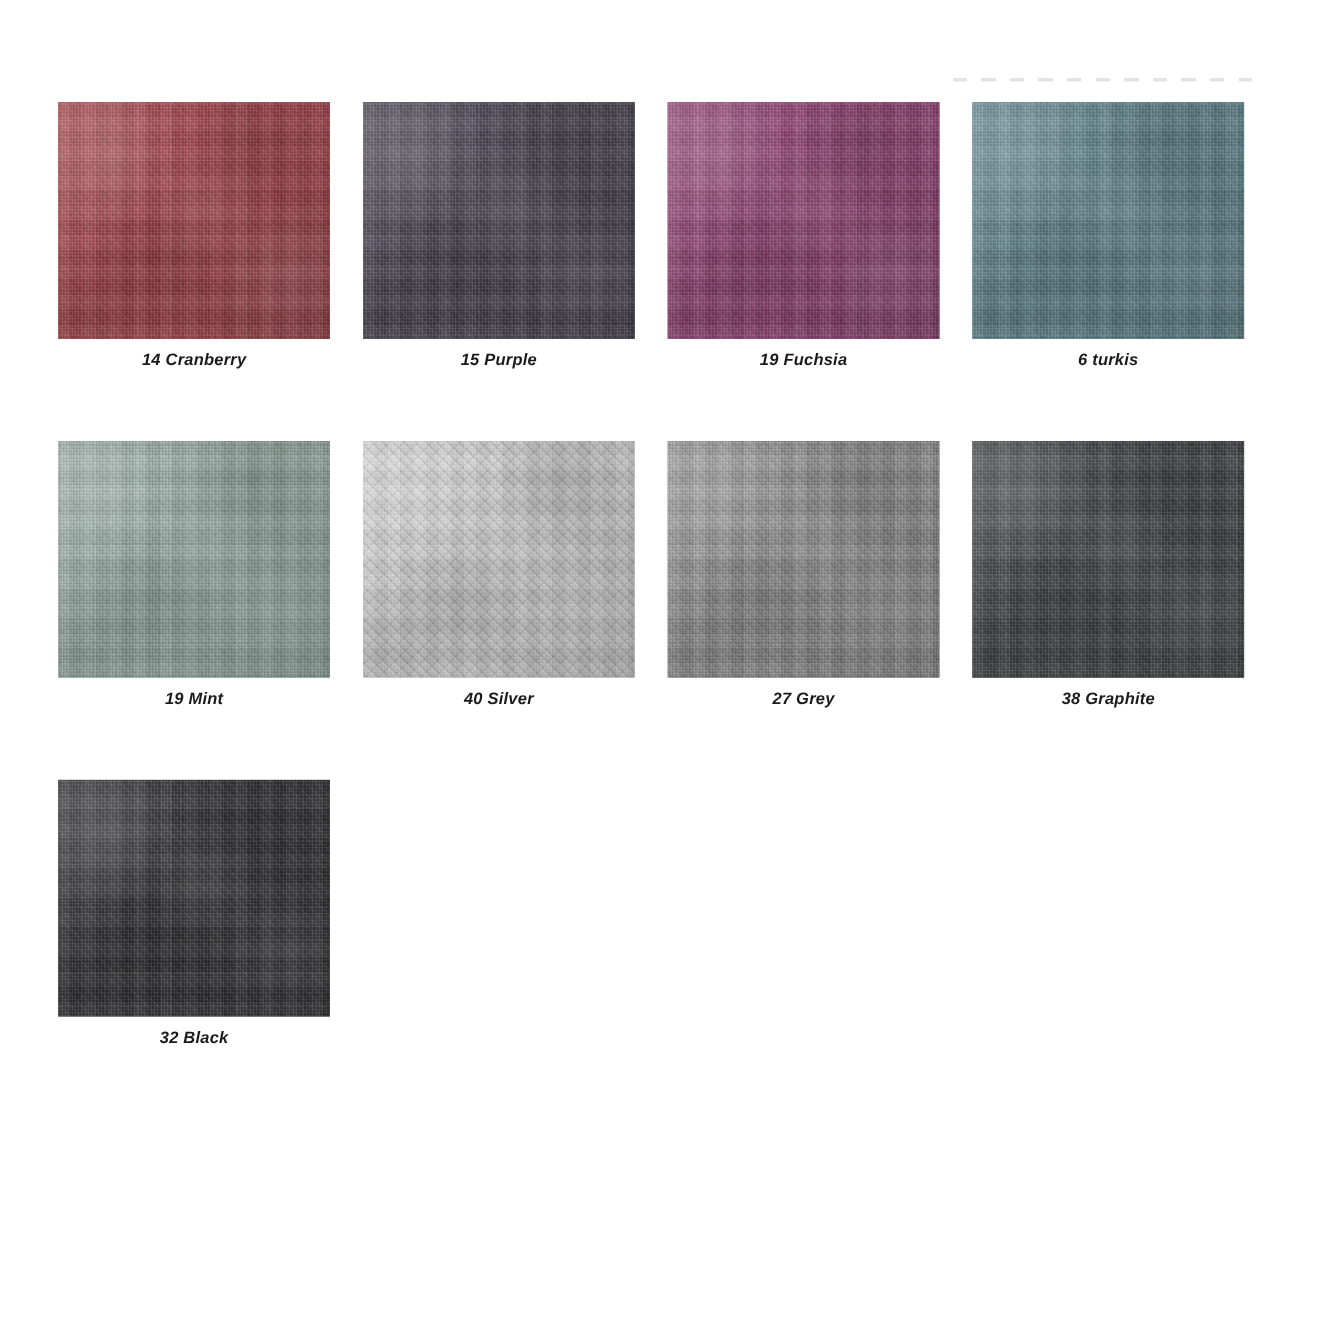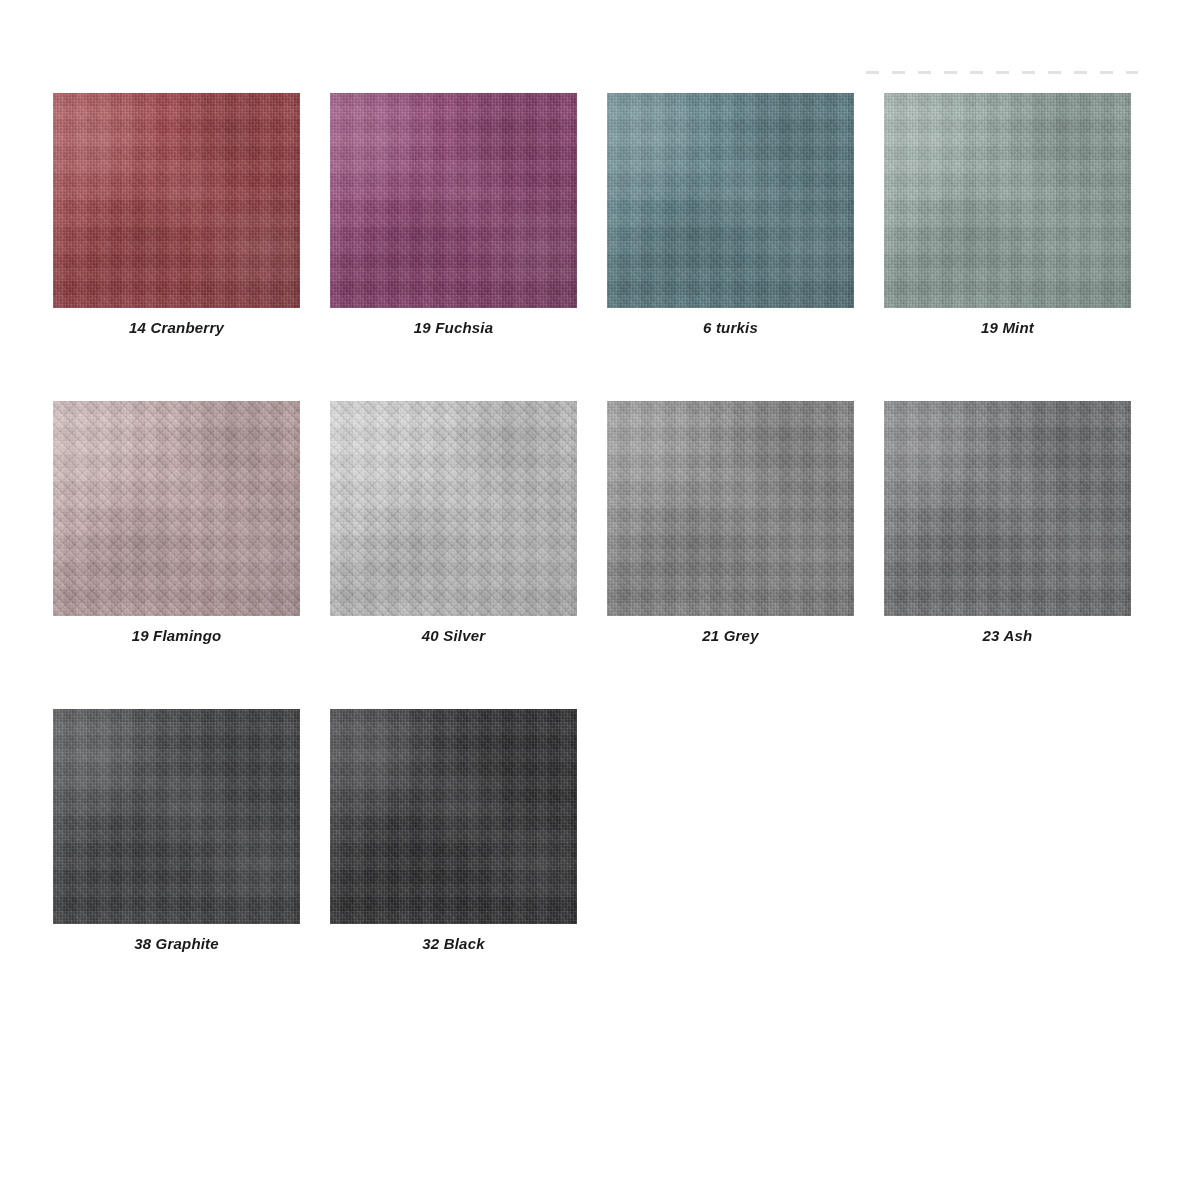--- a/index.html
+++ b/index.html
@@ -148,20 +148,30 @@
         <div class="swatch-chip chip-plain" style="background-color: rgb(158, 67, 72); background-image: linear-gradient(150deg, rgb(173, 80, 85) 0%, rgb(158, 67, 72) 46%, rgb(138, 56, 61) 100%);">
           <div class="tex tex-weave"></div>
           <div class="tex tex-twill"></div>
           <div class="tex tex-blocks"></div>
           <div class="tex tex-mottle"></div>
           <div class="tex tex-sheen"></div>
         </div>
         <div class="swatch-label">14 Cranberry</div>
       </div>
       <div class="swatch-cell">
+        <div class="swatch-chip chip-plain" style="background-color: rgb(74, 68, 80); background-image: linear-gradient(150deg, rgb(86, 80, 93) 0%, rgb(74, 68, 80) 46%, rgb(61, 56, 67) 100%);">
+          <div class="tex tex-weave"></div>
+          <div class="tex tex-twill"></div>
+          <div class="tex tex-blocks"></div>
+          <div class="tex tex-mottle"></div>
+          <div class="tex tex-sheen"></div>
+        </div>
+        <div class="swatch-label">15 Purple</div>
+      </div>
+      <div class="swatch-cell">
         <div class="swatch-chip chip-plain" style="background-color: rgb(142, 66, 114); background-image: linear-gradient(150deg, rgb(156, 79, 128) 0%, rgb(142, 66, 114) 46%, rgb(123, 55, 98) 100%);">
           <div class="tex tex-weave"></div>
           <div class="tex tex-twill"></div>
           <div class="tex tex-blocks"></div>
           <div class="tex tex-mottle"></div>
           <div class="tex tex-sheen"></div>
         </div>
         <div class="swatch-label">19 Fuchsia</div>
       </div>
       <div class="swatch-cell">
@@ -178,58 +188,38 @@
         <div class="swatch-chip chip-plain" style="background-color: rgb(148, 167, 160); background-image: linear-gradient(150deg, rgb(163, 180, 174) 0%, rgb(148, 167, 160) 46%, rgb(132, 152, 145) 100%);">
           <div class="tex tex-weave"></div>
           <div class="tex tex-twill"></div>
           <div class="tex tex-blocks"></div>
           <div class="tex tex-mottle"></div>
           <div class="tex tex-sheen"></div>
         </div>
         <div class="swatch-label">19 Mint</div>
       </div>
       <div class="swatch-cell">
-        <div class="swatch-chip chip-herringbone" style="background-color: rgb(196, 168, 169); background-image: linear-gradient(150deg, rgb(210, 187, 187) 0%, rgb(196, 168, 169) 46%, rgb(179, 151, 154) 100%);">
-          <div class="tex tex-weave"></div>
-          <div class="tex tex-twill"></div>
-          <div class="tex tex-blocks"></div>
-          <div class="tex tex-mottle"></div>
-          <div class="tex tex-sheen"></div>
-        </div>
-        <div class="swatch-label">19 Flamingo</div>
-      </div>
-      <div class="swatch-cell">
         <div class="swatch-chip chip-herringbone" style="background-color: rgb(200, 200, 200); background-image: linear-gradient(150deg, rgb(216, 216, 216) 0%, rgb(200, 200, 200) 46%, rgb(182, 182, 182) 100%);">
           <div class="tex tex-weave"></div>
           <div class="tex tex-twill"></div>
           <div class="tex tex-blocks"></div>
           <div class="tex tex-mottle"></div>
           <div class="tex tex-sheen"></div>
         </div>
         <div class="swatch-label">40 Silver</div>
       </div>
       <div class="swatch-cell">
         <div class="swatch-chip chip-coarse" style="background-color: rgb(140, 140, 140); background-image: linear-gradient(150deg, rgb(156, 156, 156) 0%, rgb(140, 140, 140) 46%, rgb(124, 124, 124) 100%);">
           <div class="tex tex-weave"></div>
           <div class="tex tex-twill"></div>
           <div class="tex tex-blocks"></div>
           <div class="tex tex-mottle"></div>
           <div class="tex tex-sheen"></div>
         </div>
-        <div class="swatch-label">21 Grey</div>
-      </div>
-      <div class="swatch-cell">
-        <div class="swatch-chip chip-coarse" style="background-color: rgb(119, 120, 122); background-image: linear-gradient(150deg, rgb(134, 135, 138) 0%, rgb(119, 120, 122) 46%, rgb(106, 107, 109) 100%);">
-          <div class="tex tex-weave"></div>
-          <div class="tex tex-twill"></div>
-          <div class="tex tex-blocks"></div>
-          <div class="tex tex-mottle"></div>
-          <div class="tex tex-sheen"></div>
-        </div>
-        <div class="swatch-label">23 Ash</div>
+        <div class="swatch-label">27 Grey</div>
       </div>
       <div class="swatch-cell">
         <div class="swatch-chip chip-plain" style="background-color: rgb(67, 68, 70); background-image: linear-gradient(150deg, rgb(78, 79, 82) 0%, rgb(67, 68, 70) 46%, rgb(57, 58, 60) 100%);">
           <div class="tex tex-weave"></div>
           <div class="tex tex-twill"></div>
           <div class="tex tex-blocks"></div>
           <div class="tex tex-mottle"></div>
           <div class="tex tex-sheen"></div>
         </div>
         <div class="swatch-label">38 Graphite</div>

